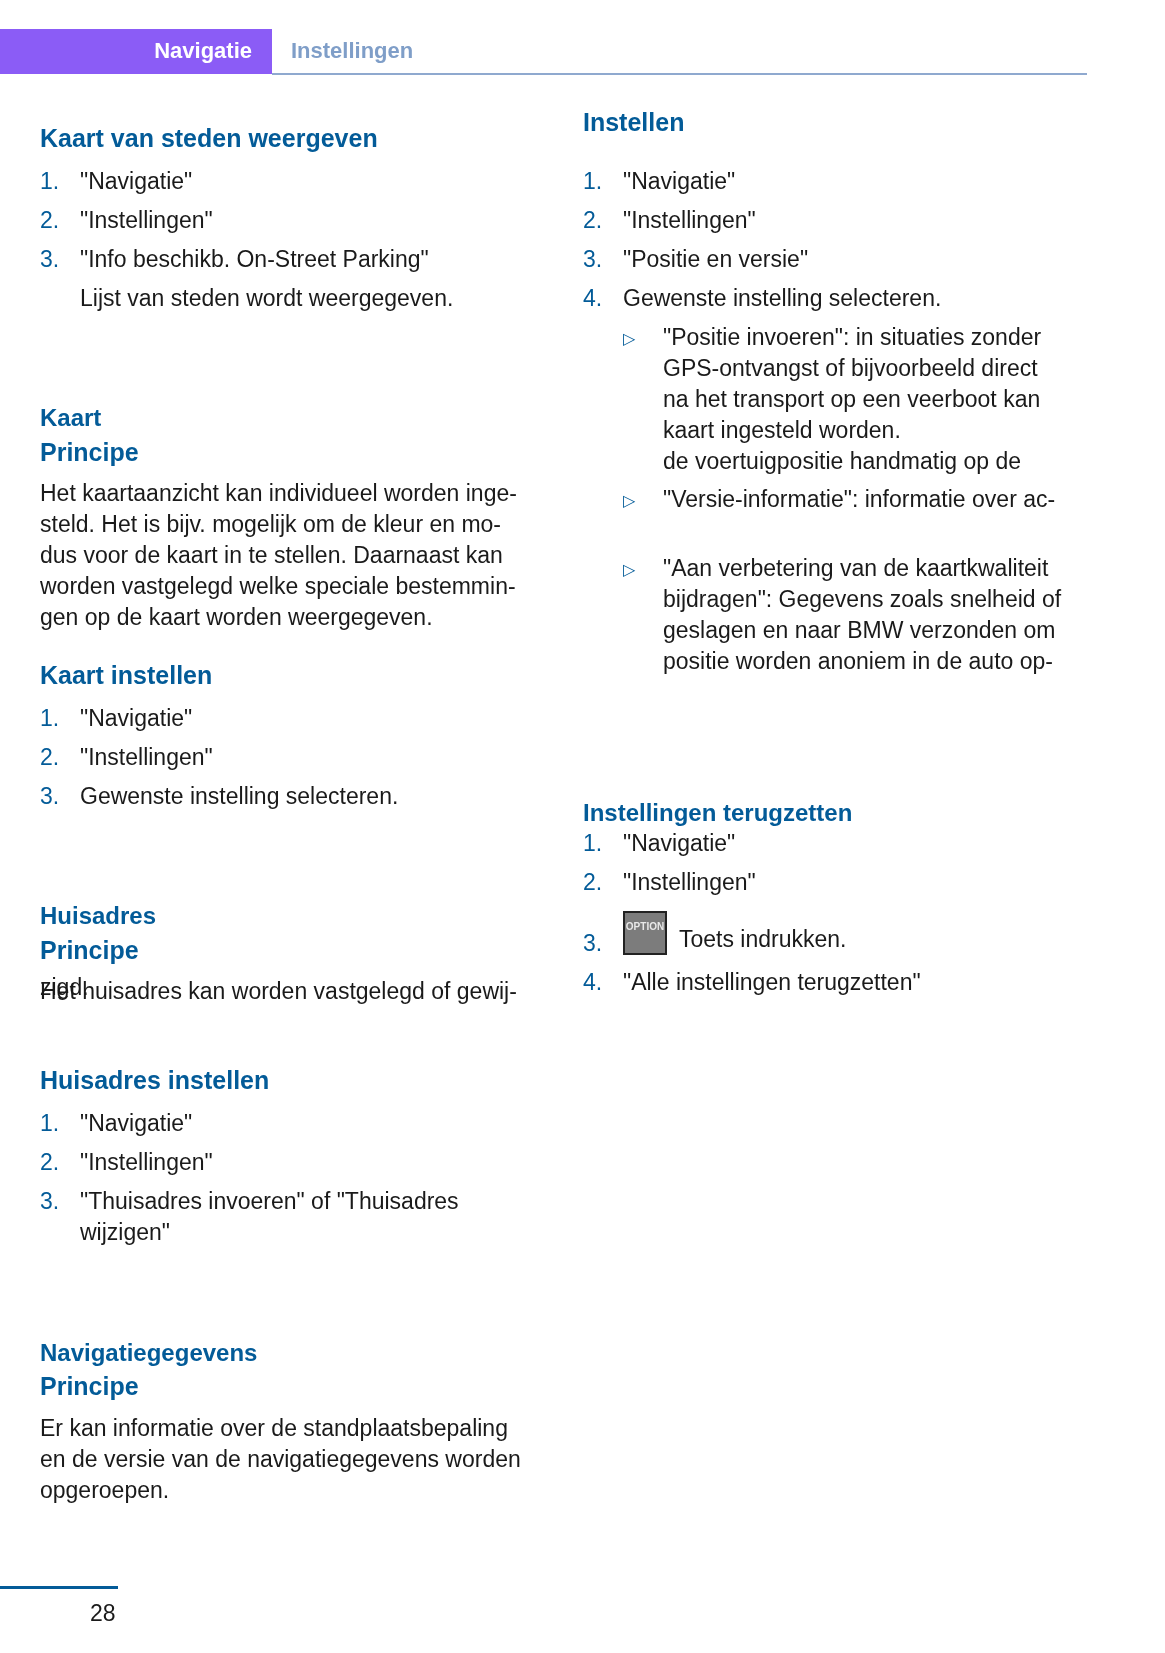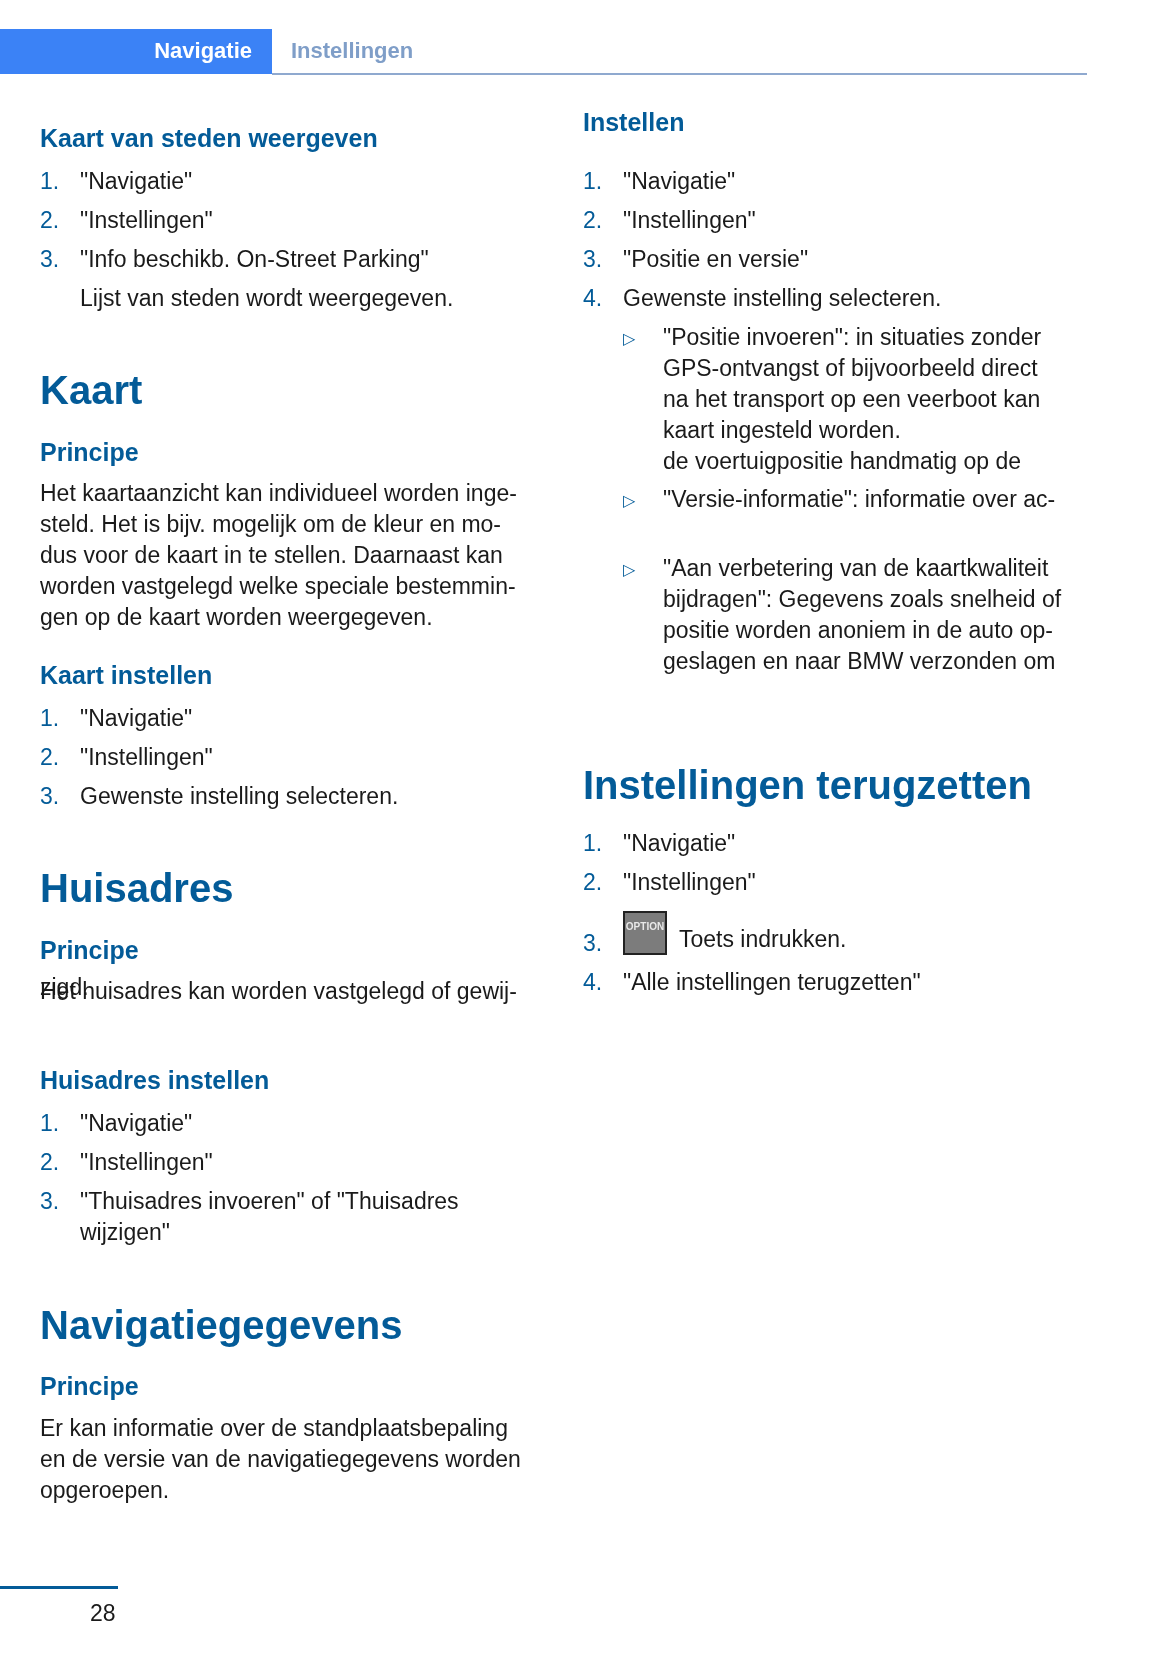--- a/index.html
+++ b/index.html
@@ -1,29 +1,29 @@
 <!DOCTYPE html>
 <html><head>
 <meta charset="utf-8">
 <style>
   html, body { margin:0; padding:0; background:#ffffff; }
   body { width:1165px; height:1653px; position:relative; overflow:hidden;
          font-family:"Liberation Sans", sans-serif; color:#1a1a1a; }
-  .hdr-box { position:absolute; left:0; top:29px; width:272px; height:45px; background:#3b82f6; }
+  .hdr-box { position:absolute; left:0; top:29px; width:272px; height:45px; background:#8b5cf6; }
   .hdr-active { position:absolute; right:20px; top:9px; color:#fff; font-weight:bold; font-size:22px; }
   .hdr-inactive { position:absolute; left:291px; top:38px; color:#7f9ec8; font-weight:bold; font-size:22px; }
   .hdr-line { position:absolute; left:272px; top:73px; width:815px; height:2px; background:#8fa9cf; }
 
   .col { position:absolute; top:0; width:510px; }
   .col.left { left:40px; }
   .col.right { left:583px; }
 
   .el { position:absolute; left:0; white-space:nowrap; }
   .h2 { color:#035b98; font-weight:bold; font-size:25px; }
-  .h1 { color:#035b98; font-weight:bold; font-size:40px; }
+  .h1 { color:#035b98; font-weight:bold; font-size:24px;margin-top:36px; }
   .li { font-size:23px; line-height:31px; }
   .num { position:absolute; left:0; color:#035b98; }
   .txt { position:absolute; left:40px; white-space:nowrap; }
   .tri { position:absolute; left:-40px; top:1px; color:#035b98; font-size:16px; }
 
   .option-key { display:inline-block; width:44px; height:44px; background:#7c7c7c; border:2px solid #222; box-sizing:border-box;
                 color:#e8e8e8; font-size:10px; font-weight:bold; text-align:center; line-height:28px; vertical-align:bottom; margin-right:12px; }
 
   .foot-line { position:absolute; left:0; top:1586px; width:118px; height:3px; background:#035b98; }
   .page-num { position:absolute; left:90px; top:1600px; font-size:23px; }
@@ -132,22 +132,22 @@
     <div>de voertuigpositie handmatig op de</div>
   </div>
   <div class="el li" style="top:484px;left:80px">
     <span class="tri">▷</span>
     <div>"Versie-informatie": informatie over ac-</div>
   </div>
   <div class="el li" style="top:553px;left:80px">
     <span class="tri">▷</span>
     <div>"Aan verbetering van de kaartkwaliteit</div>
     <div>bijdragen": Gegevens zoals snelheid of</div>
+    <div>geslagen en naar BMW verzonden om</div>
     <div>positie worden anoniem in de auto op-</div>
-    <div>geslagen en naar BMW verzonden om</div>
   </div>
 
   <div class="el h1" style="top:763px">Instellingen terugzetten</div>
   <div class="el li" style="top:828px">
       <span class="num">1.</span>
       <span class="txt">"Navigatie"</span>
     </div>
   <div class="el li" style="top:867px">
       <span class="num">2.</span>
       <span class="txt">"Instellingen"</span>

